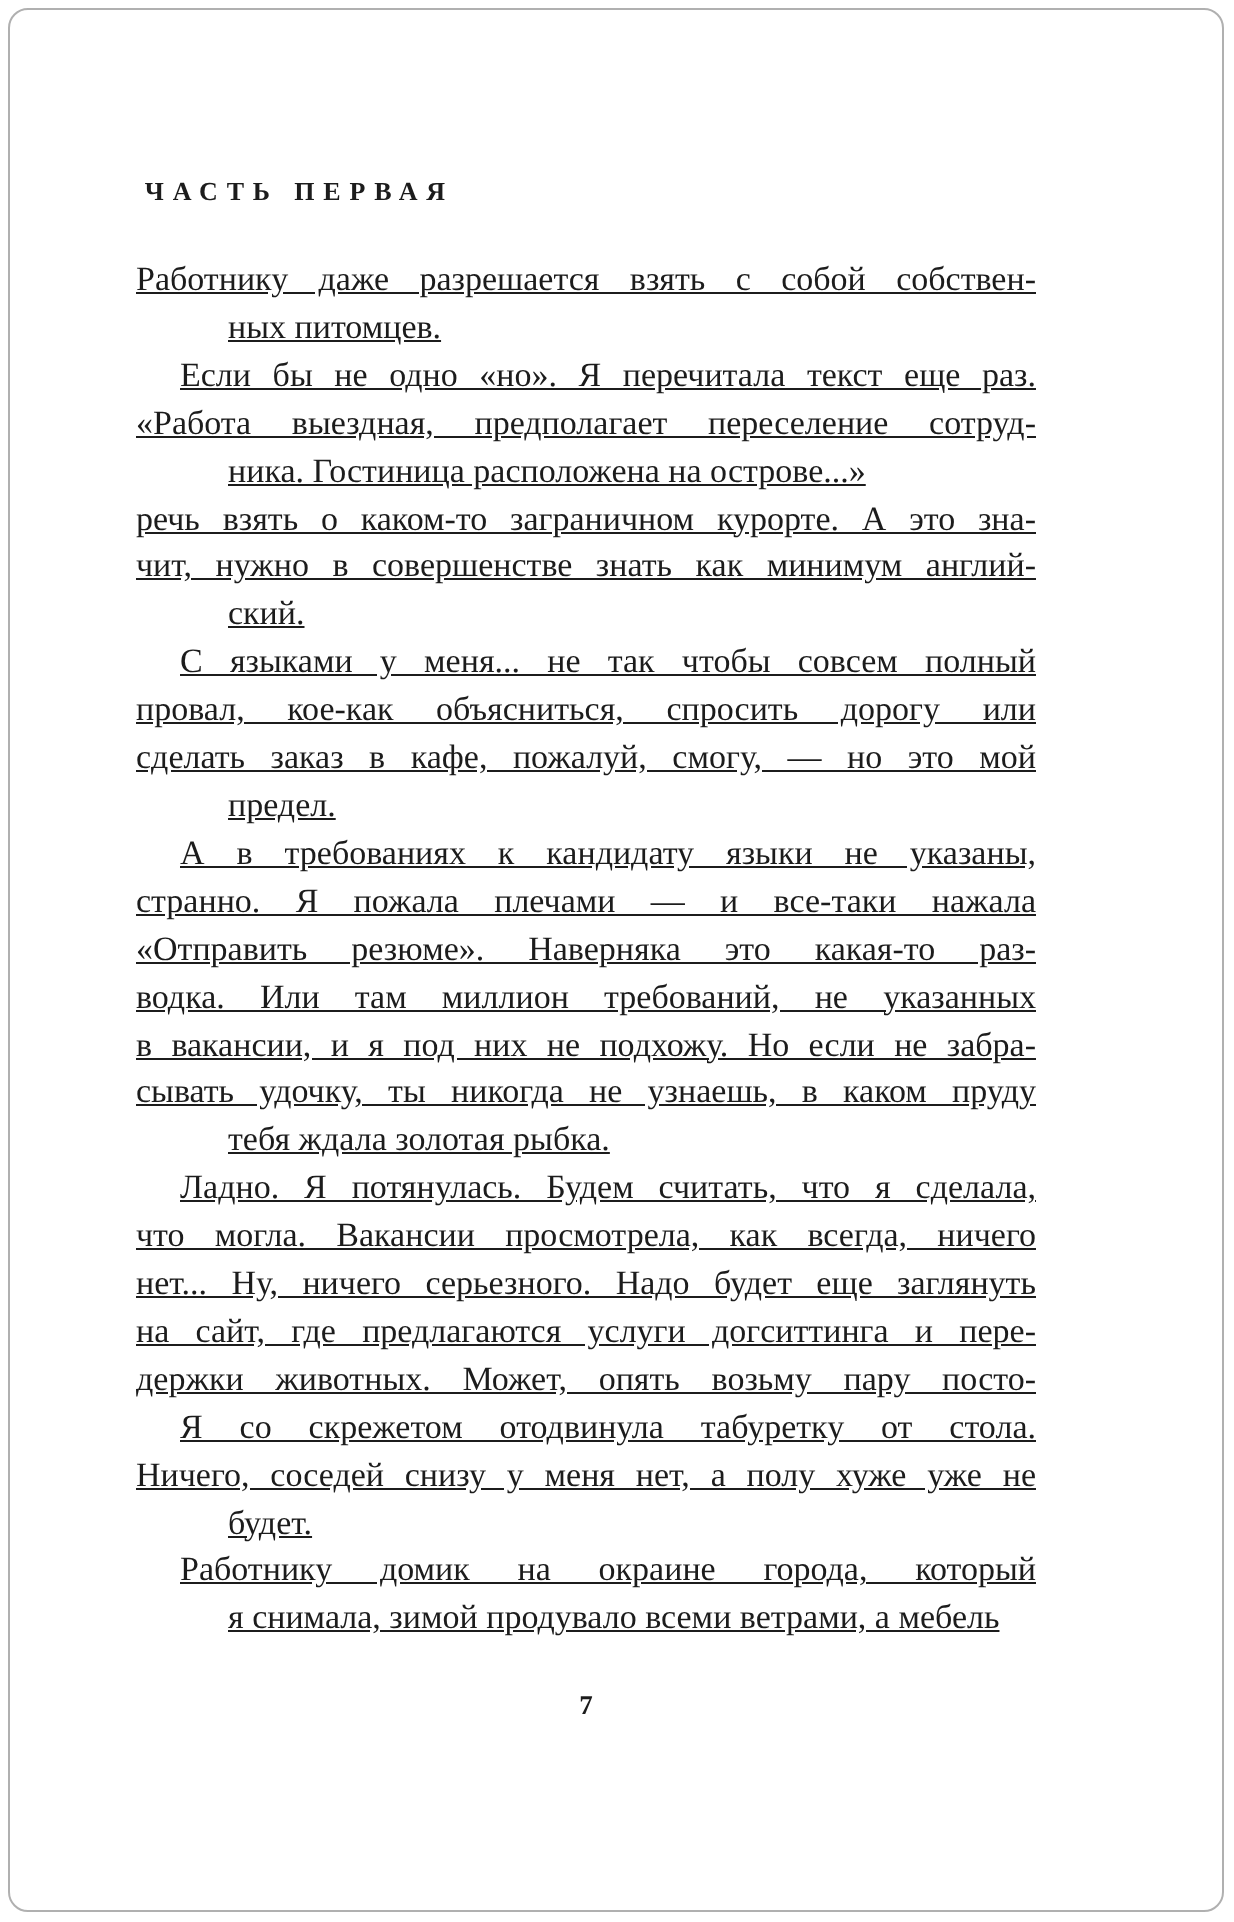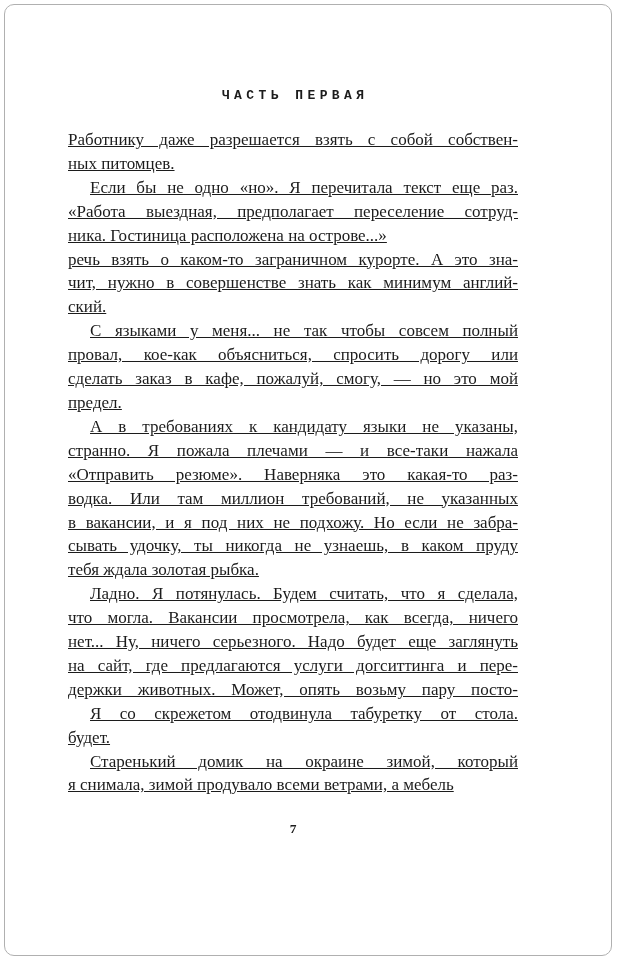--- a/index.html
+++ b/index.html
@@ -25,43 +25,42 @@
     pointer-events: none;
   }
   .column {
     position: absolute;
     left: 68px;
     top: 0;
     width: 450px;
   }
   .chapter-header {
     margin-top: 89px;
-    text-align: center;
     font-size: 13px;
     font-weight: 700;
     letter-spacing: 0.34em;
     text-indent: 0.34em;
     line-height: 14px;
     color: var(--text);
-    font-family: Liberation Mono, monospace;
   }
   .page-body {
     margin-top: 25px;
     text-decoration: underline;
   }
   .line {
     font-size: 17px;
     line-height: 23.9px;
     text-align: justify;
     text-align-last: justify;
     white-space: normal;
     color: var(--text);
   }
   .line.last {
     text-align-last: left;
+    margin-left: 46px;
   }
   .line.indent {
     text-indent: 22px;
   }
   .page-number {
     margin-top: 24px;
     text-align: center;
     font-size: 13.5px;
     font-weight: 700;
     line-height: 15px;
@@ -95,19 +94,20 @@
       <div class="line">водка. Или там миллион требований, не указанных</div>
       <div class="line">в вакансии, и я под них не подхожу. Но если не забра-</div>
       <div class="line">сывать удочку, ты никогда не узнаешь, в каком пруду</div>
       <div class="line last">тебя ждала золотая рыбка.</div>
       <div class="line indent">Ладно. Я потянулась. Будем считать, что я сделала,</div>
       <div class="line">что могла. Вакансии просмотрела, как всегда, ничего</div>
       <div class="line">нет... Ну, ничего серьезного. Надо будет еще заглянуть</div>
       <div class="line">на сайт, где предлагаются услуги догситтинга и пере-</div>
       <div class="line">держки животных. Может, опять возьму пару посто-</div>
       <div class="line indent">Я со скрежетом отодвинула табуретку от стола.</div>
+      <div class="line">Ничего, соседей снизу у меня нет, а полу хуже уже не</div>
       <div class="line last">будет.</div>
-      <div class="line indent">Старенький домик на окраине зимой, который</div>
+      <div class="line indent">Работнику домик на окраине города, который</div>
       <div class="line last">я снимала, зимой продувало всеми ветрами, а мебель</div>
     </div>
 
   <div class="page-number">7</div>
 </div>
 
 </body></html>

